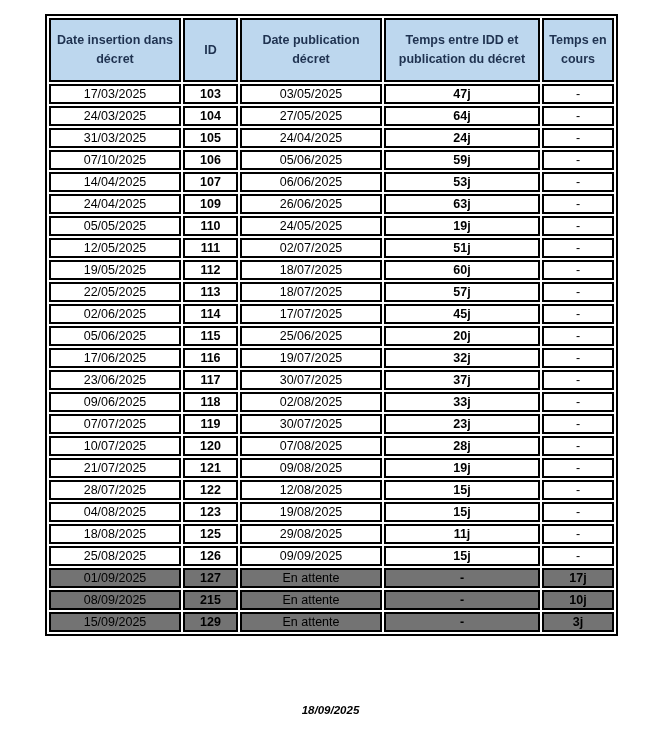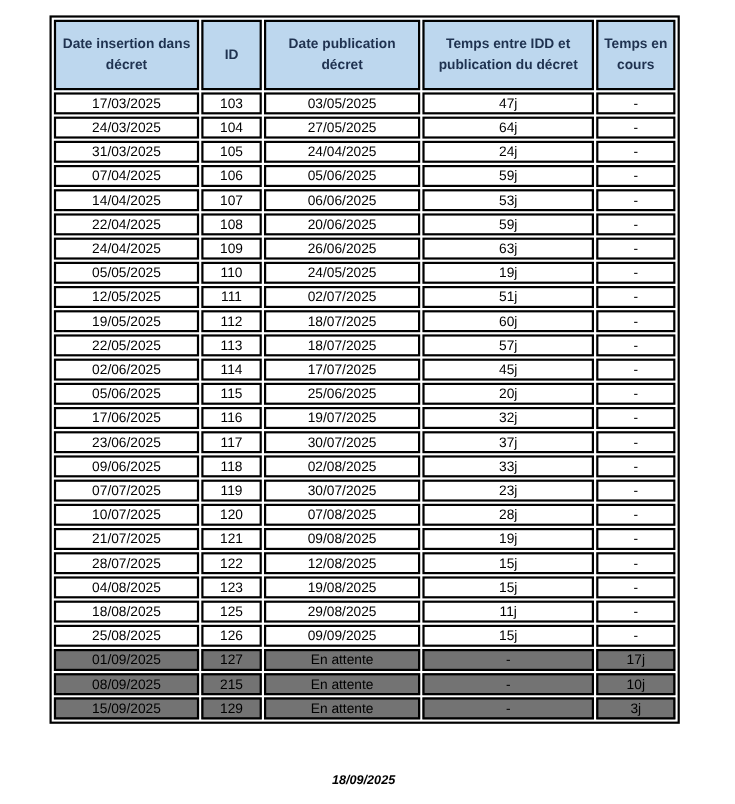--- a/index.html
+++ b/index.html
@@ -39,21 +39,21 @@
     padding: 2px 4px;
     white-space: normal;
   }
   td {
     font-size: 12.5px;
     color: #000000;
     height: 18px;
     padding: 1px 2px;
     background: #ffffff;
   }
-  td.bold { font-weight: normal; }
+  td.bold { font-weight: bold; }
   tr.pending td { background: #737373; }
   .footer-date {
     position: absolute;
     top: 704px;
     left: 45px;
     width: 571px;
     text-align: center;
     font-size: 11.5px;
     font-weight: bold;
     font-style: italic;
@@ -98,38 +98,31 @@
           <td>-</td>
         </tr>
         <tr>
           <td>31/03/2025</td>
           <td class="bold">105</td>
           <td>24/04/2025</td>
           <td class="bold">24j</td>
           <td>-</td>
         </tr>
         <tr>
-          <td>07/04/2025</td>
+          <td>07/10/2025</td>
           <td class="bold">106</td>
           <td>05/06/2025</td>
           <td class="bold">59j</td>
           <td>-</td>
         </tr>
         <tr>
           <td>14/04/2025</td>
           <td class="bold">107</td>
           <td>06/06/2025</td>
           <td class="bold">53j</td>
-          <td>-</td>
-        </tr>
-        <tr>
-          <td>22/04/2025</td>
-          <td class="bold">108</td>
-          <td>20/06/2025</td>
-          <td class="bold">59j</td>
           <td>-</td>
         </tr>
         <tr>
           <td>24/04/2025</td>
           <td class="bold">109</td>
           <td>26/06/2025</td>
           <td class="bold">63j</td>
           <td>-</td>
         </tr>
         <tr>

